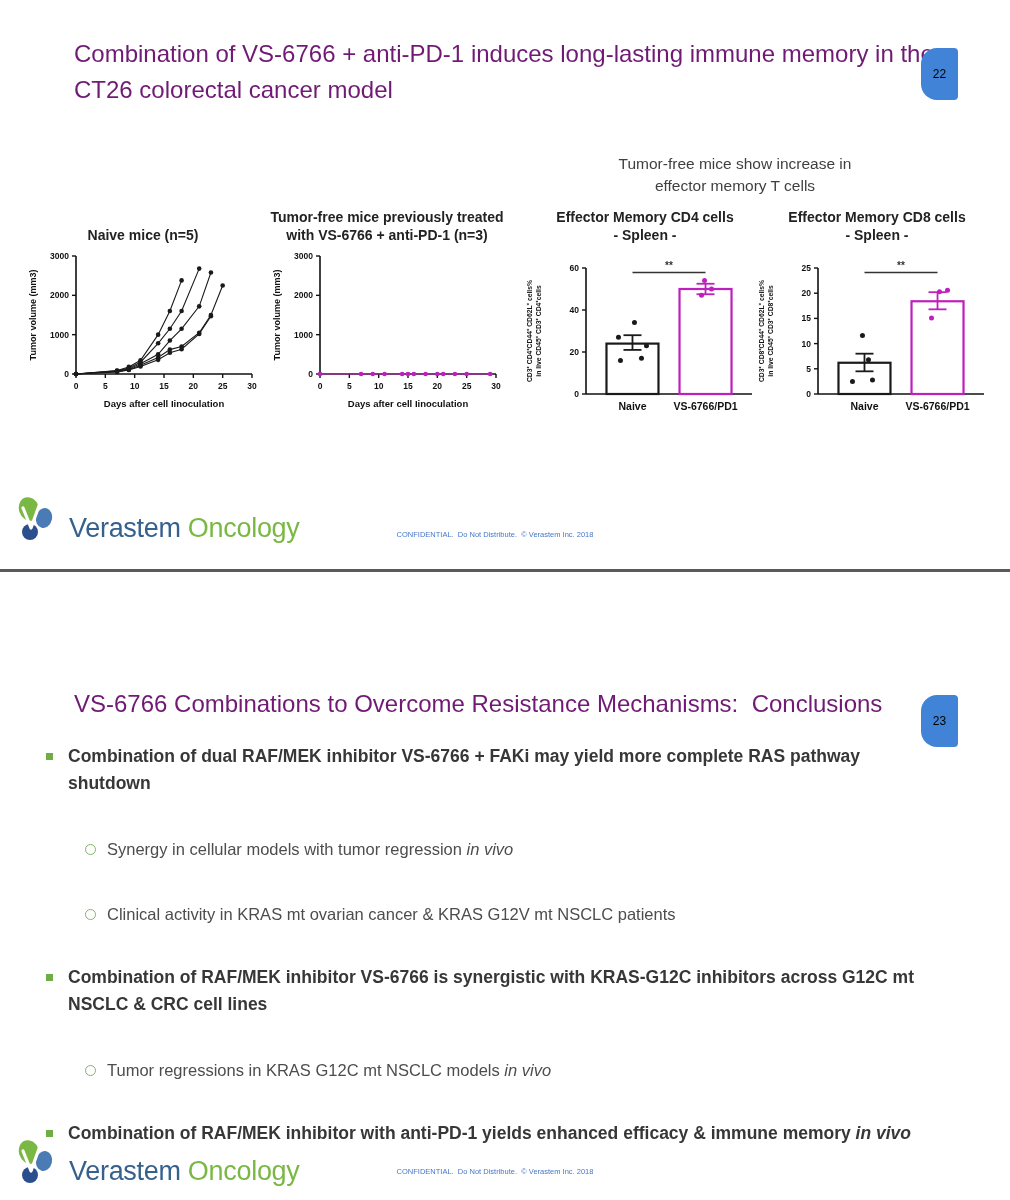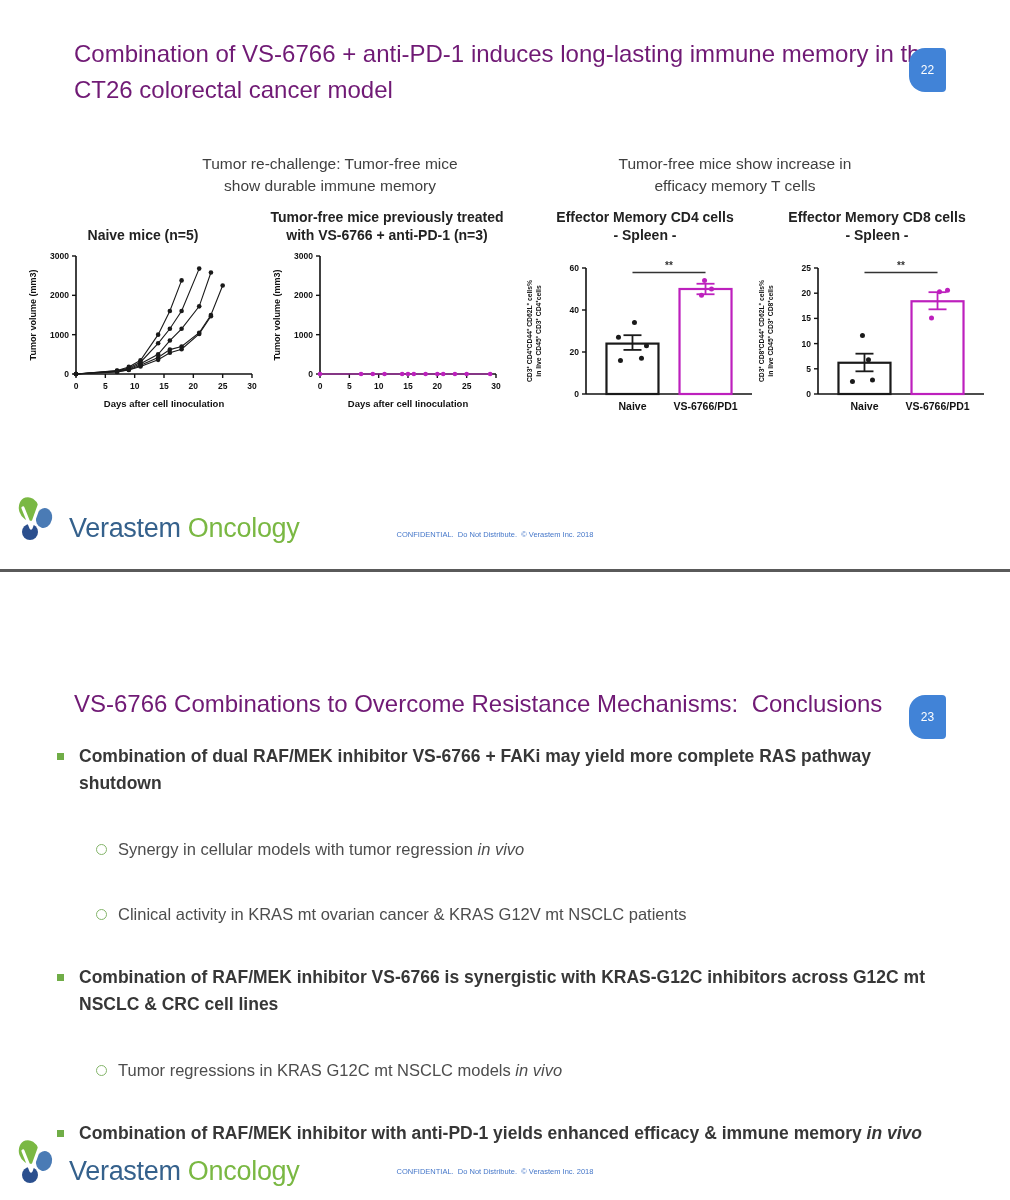--- a/index.html
+++ b/index.html
@@ -4,21 +4,21 @@
 <style>
   html,body{margin:0;padding:0;background:#fff;}
   body{width:1010px;height:1200px;position:relative;font-family:"Liberation Sans",sans-serif;overflow:hidden;}
   .slide{position:absolute;left:0;width:1010px;background:#fff;}
   #slide1{top:0;height:570px;}
   #slide2{top:573px;height:627px;}
   .divider{position:absolute;top:569px;left:0;width:1010px;height:3px;background:#5a5a5a;}
   .slide-title{position:absolute;left:55px;width:870px;font-size:24px;color:#701a75;line-height:1.5;white-space:pre-wrap;margin-left:19px;}
   #slide1 .slide-title{top:36px;}
   #slide2 .slide-title{top:113px;}
-  .page-badge{position:absolute;right:64px;width:37px;height:44px;background:#4183d7;color:#ffffff;
+  .page-badge{position:absolute;right:52px;width:37px;height:52px;background:#4183d7;color:#000000;
     border-radius:16px 4px 4px 16px;display:flex;align-items:center;justify-content:center;font-size:12px;}
   #slide1 .page-badge{top:48px;}
   #slide2 .page-badge{top:122px;}
   .panel-heading{position:absolute;top:153px;text-align:center;font-size:15.5px;color:#3f3f3f;line-height:1.45;white-space:pre-line;}
   #panel-heading-left{left:110px;width:440px;}
   #panel-heading-right{left:565px;width:340px;}
   .chart-block{position:absolute;top:210px;}
   #blk-naive{left:22px;width:242px;}
   #blk-tumorfree{left:266px;width:242px;}
   #blk-cd4{left:520px;width:250px;}
@@ -28,38 +28,36 @@
   svg text{font-family:"Liberation Sans",sans-serif;}
   .footer-logo{position:absolute;left:16px;display:flex;align-items:flex-end;gap:11px;}
   #slide1 .footer-logo{top:496px;}
   #slide2 .footer-logo{top:566px;}
   .brand{font-size:27px;letter-spacing:-0.3px;}
   .brand .b1{color:#35618c;}
   .brand .b2{color:#7ab843;}
   .conf-note{position:absolute;left:305px;width:380px;text-align:center;font-size:7.5px;color:#4577c9;white-space:pre-wrap;}
   #slide1 .conf-note{top:530px;}
   #slide2 .conf-note{top:594px;}
-  .bullets{position:absolute;top:170px;left:57px;width:900px;}
+  .bullets{position:absolute;top:170px;left:46px;width:900px;}
   .bullet-group{margin-bottom:37px;}
   .b-main{display:flex;gap:15px;font-size:17.5px;font-weight:600;color:#373737;line-height:1.55;margin-bottom:8px;}
   .sq{width:7px;height:7px;background:#70ad47;margin-top:10px;flex:none;}
   .b-sub{display:flex;gap:11px;margin-left:39px;font-size:16.5px;color:#4d4d4d;line-height:1.5;margin-bottom:9px;margin-top:40px;}
   .circ{width:9px;height:9px;border:1.5px solid #84b56a;border-radius:50%;margin-top:7px;flex:none;}
 </style>
 </head>
 <body>
 
 <div class="slide" id="slide1">
   <div class="slide-title">Combination of VS-6766 + anti-PD-1 induces long-lasting immune memory in the CT26 colorectal cancer model</div>
   <div class="page-badge">22</div>
 
-  <div class="panel-heading" id="panel-heading-left">Tumor re-challenge: Tumor-free mice
-show durable immune memory</div>
   <div class="panel-heading" id="panel-heading-right">Tumor-free mice show increase in
-efficacy memory T cells</div>
+effector memory T cells</div>
 
   <div class="chart-block" id="blk-naive">
     <div class="chart-title">Naive mice (n=5)</div>
     <svg width="242" height="178">
         <line x1="54" y1="10" x2="54" y2="128" stroke="#111" stroke-width="1.6"></line>
         <line x1="54" y1="128" x2="230" y2="128" stroke="#111" stroke-width="1.6"></line>
         <line x1="50" y1="128" x2="54" y2="128" stroke="#111" stroke-width="1.4"></line>
         <text x="47" y="131" text-anchor="end" font-size="8.5" font-weight="bold" fill="#111">0</text>
         <line x1="50" y1="88.66666666666667" x2="54" y2="88.66666666666667" stroke="#111" stroke-width="1.4"></line>
         <text x="47" y="91.66666666666667" text-anchor="end" font-size="8.5" font-weight="bold" fill="#111">1000</text>

